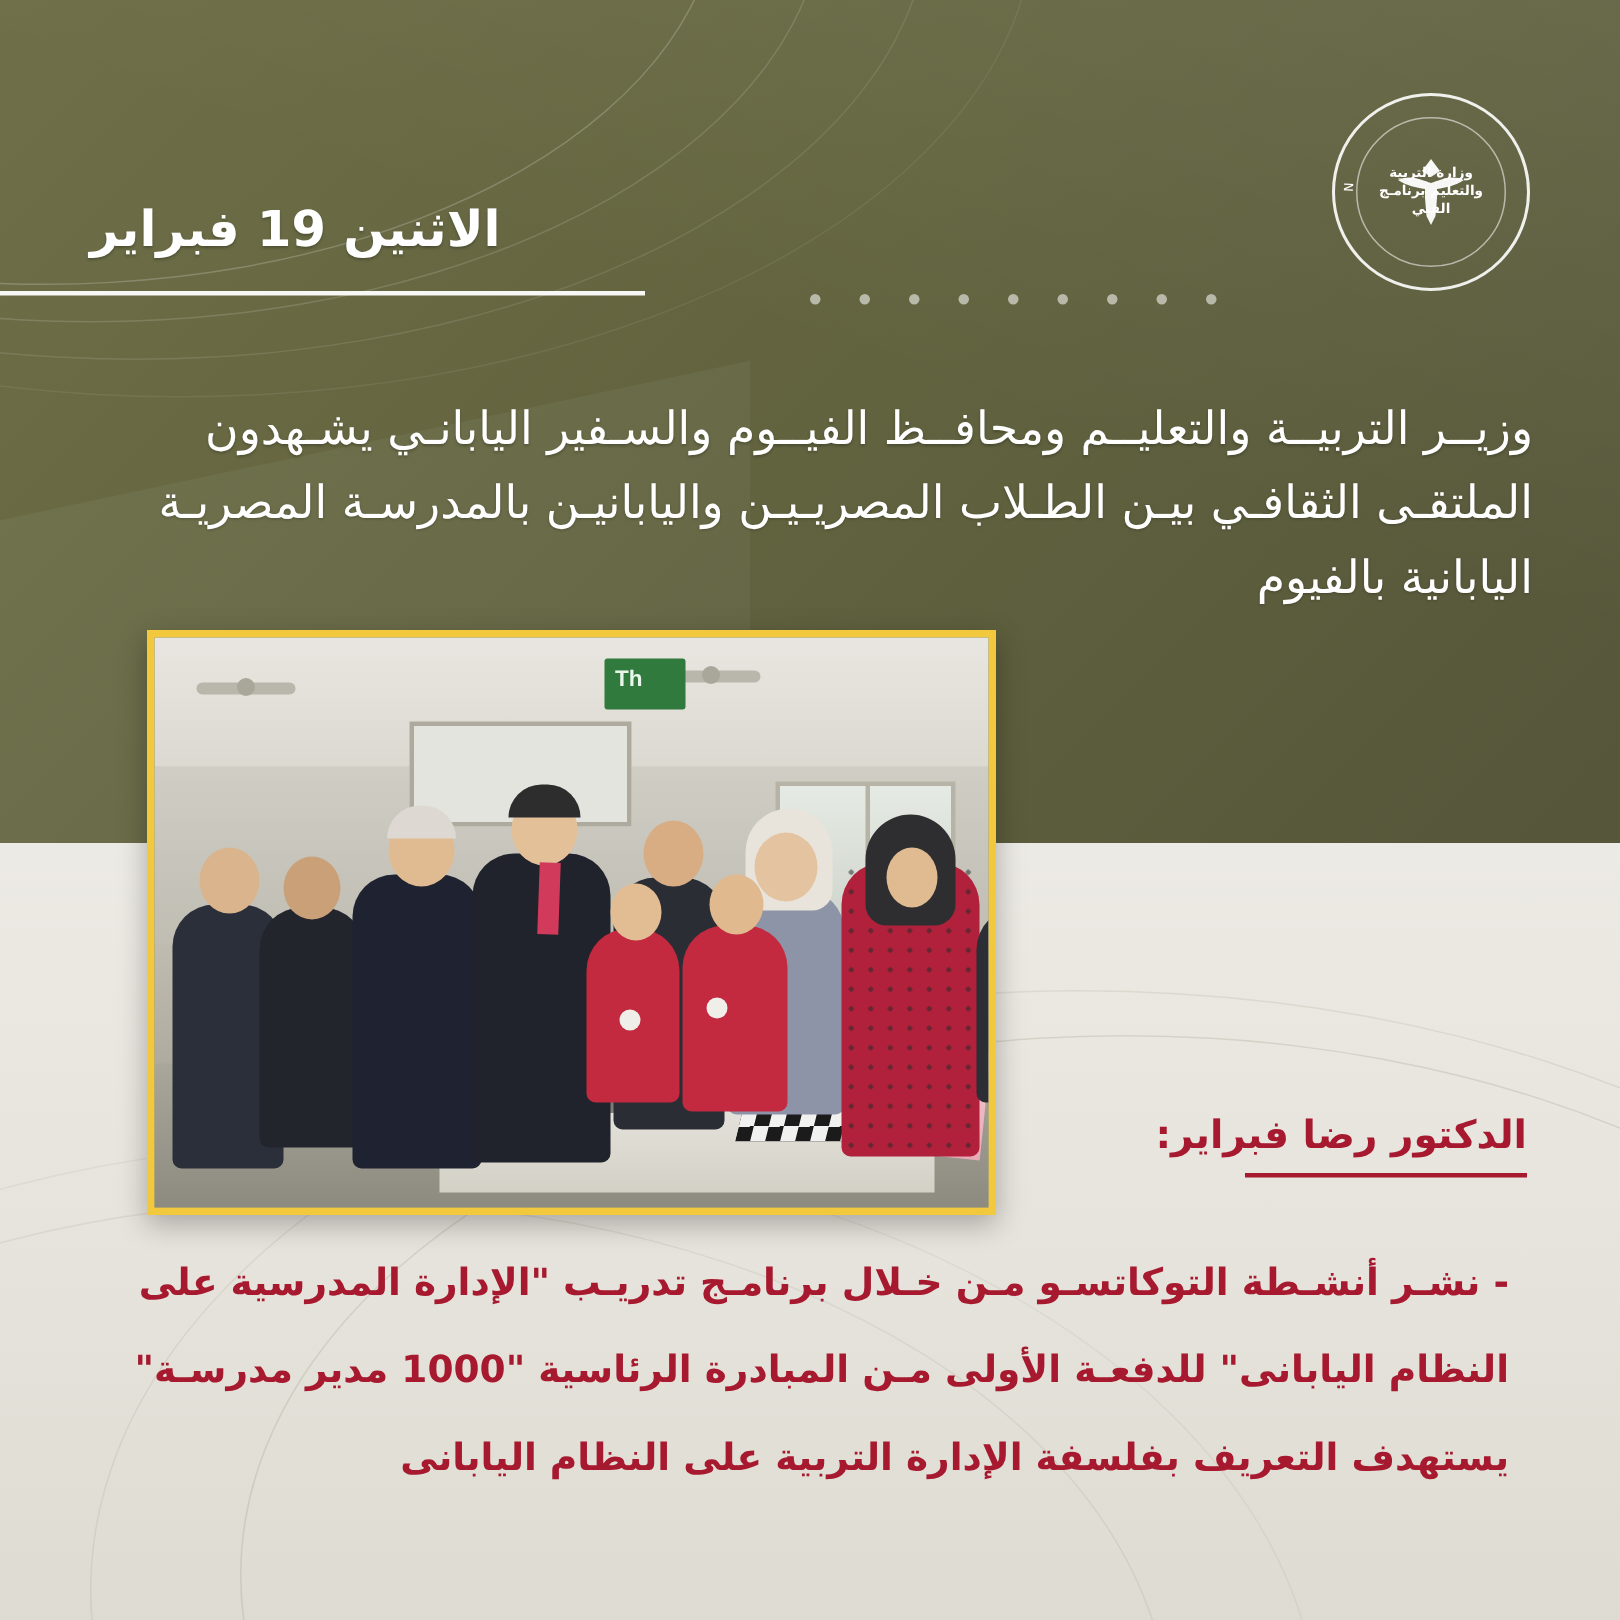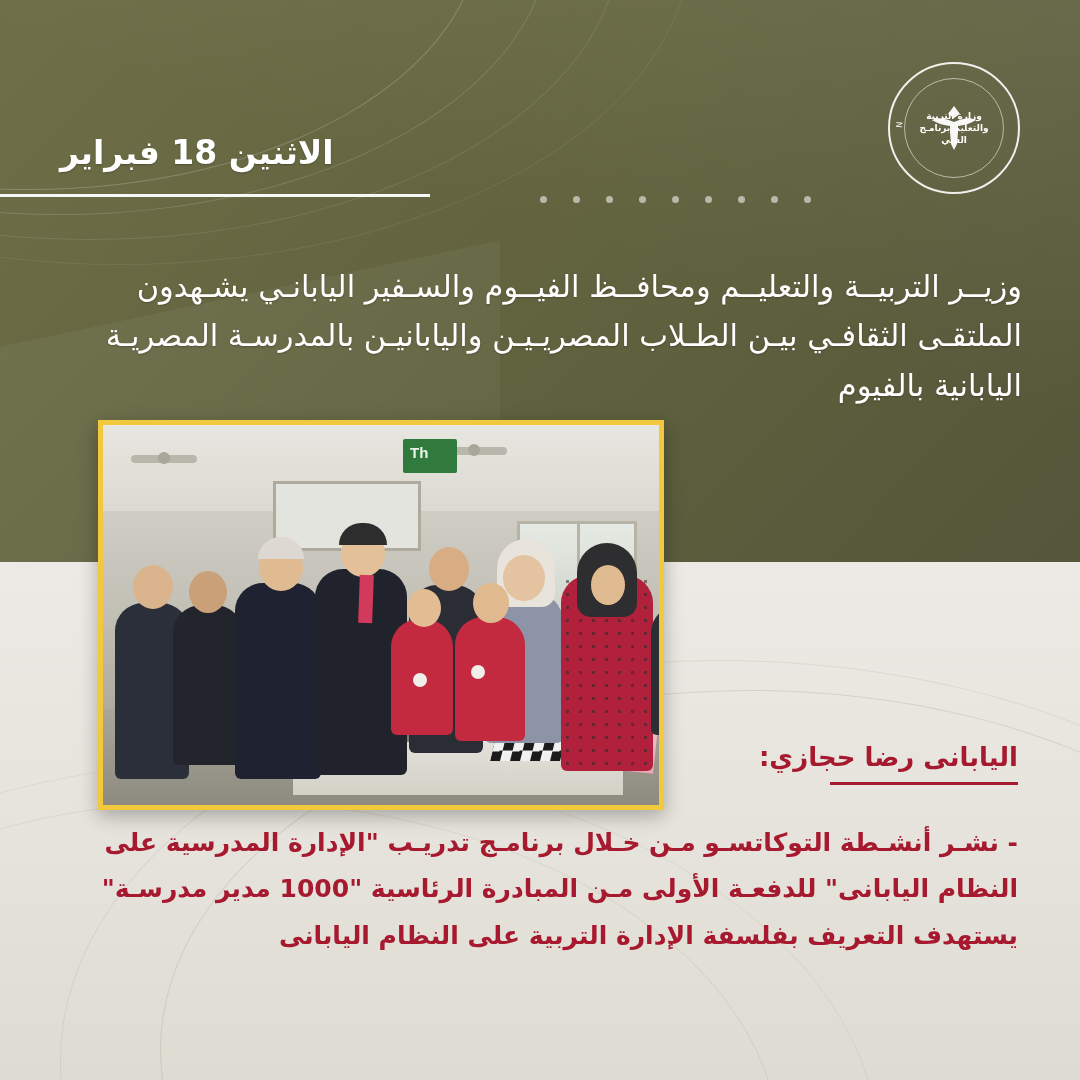--- a/index.html
+++ b/index.html
@@ -322,37 +322,37 @@
     position: absolute;
     right: 62px; top: 820px;
     width: 960px;
     text-align: right;
     color: #a6192e;
     font-size: 25px;
     font-weight: bold;
     line-height: 1.85;
     direction: rtl;
   }
-  .body-text p { margin: 0; }
+  .body-text p { margin: 12px; }
 </style>
 </head>
 <body>
 
 <div id="poster">
 
   <div class="top-band">
     <div class="swoosh sw1"></div>
     <div class="swoosh sw2"></div>
     <div class="swoosh sw3"></div>
     <div class="swoosh sw4"></div>
     <div class="wedge"></div>
   </div>
 
   <div class="date-row">
-    <div class="date-text">الاثنين 18 فبراير</div>
+    <div class="date-text">الاثنين 19 فبراير</div>
     <div class="date-rule"></div>
   </div>
 
   <div class="dots">
     <span></span>
     <span></span>
     <span></span>
     <span></span>
     <span></span>
     <span></span>
@@ -437,21 +437,21 @@
       <div class="head kid1h"></div>
       <div class="person kid2"></div>
       <div class="head kid2h"></div>
       <div class="badge-kid" style="left:368px;bottom:126px;"></div>
       <div class="badge-kid" style="left:310px;bottom:118px;"></div>
       <div class="person p8"></div>
 
     </div>
   </div>
 
-  <div class="speaker">اليابانى رضا حجازي:</div>
+  <div class="speaker">الدكتور رضا فبراير:</div>
   <div class="speaker-underline"></div>
 
   <div class="body-text">
     <p>- نشـر أنشـطة التوكاتسـو مـن خـلال برنامـج تدريـب  "الإدارة المدرسية على</p>
     <p>النظام اليابانى" للدفعـة الأولى مـن المبادرة الرئاسية "1000 مدير مدرسـة"</p>
     <p>يستهدف التعريف بفلسفة الإدارة التربية على النظام اليابانى</p>
   </div>
 
 </div>
 

